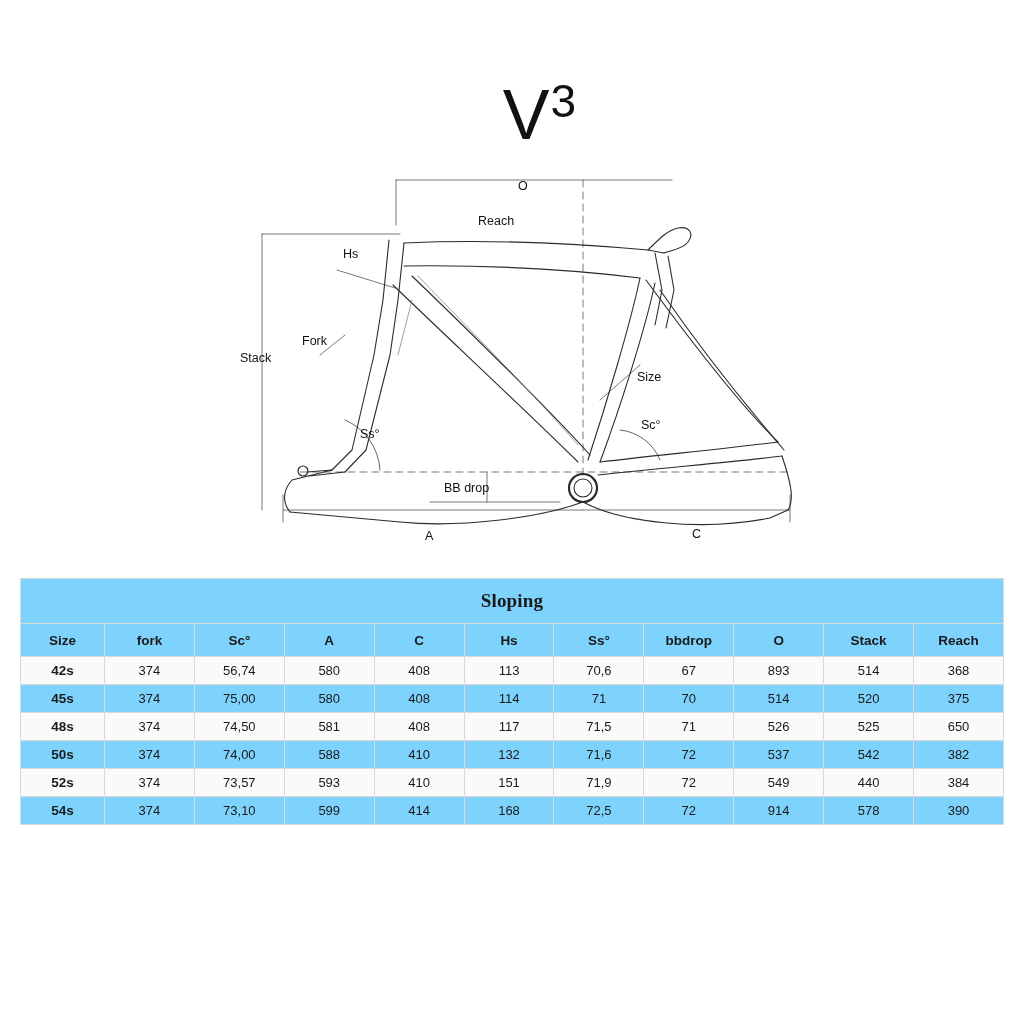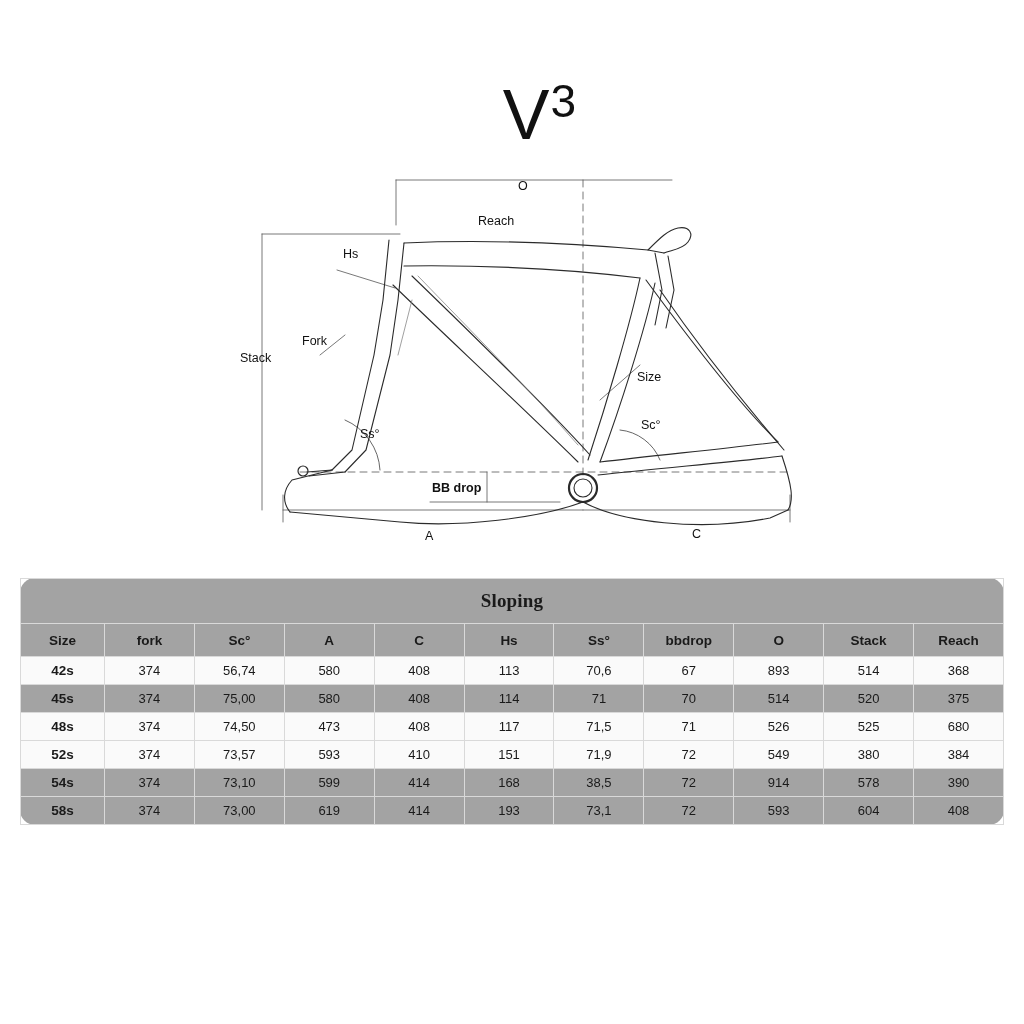--- a/index.html
+++ b/index.html
@@ -58,23 +58,22 @@
   
   .table-wrap {
     position: absolute;
     top: 578px;
     left: 20px;
     width: 984px;
   }
   table.geo-table {
     border-collapse: collapse;
     width: 984px;
-    background: #a3a3a3;
+    background: #7dd3fc;
     table-layout: fixed;
-    border-radius: 15px;
   }
   table.geo-table td, table.geo-table th {
     border: 1px solid #d9d9d9;
     text-align: center;
     font-family: "Liberation Sans", sans-serif;
     font-size: 13px;
     color: #1a1a1a;
     padding: 0;
     height: 27px;
   }
@@ -181,21 +180,21 @@
 
     
     <div class="geo-label" style="left:518px; top:29px;">O</div>
     <div class="geo-label" style="left:478px; top:64px;">Reach</div>
     <div class="geo-label" style="left:343px; top:97px;">Hs</div>
     <div class="geo-label" style="left:302px; top:184px;">Fork</div>
     <div class="geo-label" style="left:240px; top:201px;">Stack</div>
     <div class="geo-label" style="left:637px; top:220px;">Size</div>
     <div class="geo-label" style="left:360px; top:277px;">Ss°</div>
     <div class="geo-label" style="left:641px; top:268px;">Sc°</div>
-    <div class="geo-label" style="left:432px; top:331px;font-weight:bold;">BB drop</div>
+    <div class="geo-label" style="left:444px; top:331px;">BB drop</div>
     <div class="geo-label" style="left:425px; top:379px;">A</div>
     <div class="geo-label" style="left:692px; top:377px;">C</div>
   </div>
 
   <div class="table-wrap">
     <table class="geo-table">
       <colgroup>
         <col class="col-size">
         <col>
           <col>
@@ -250,65 +249,65 @@
           <td>71</td>
           <td>70</td>
           <td>514</td>
           <td>520</td>
           <td>375</td>
         </tr>
         <tr class="alt">
           <td class="size-cell">48s</td>
           <td>374</td>
           <td>74,50</td>
-          <td>473</td>
+          <td>581</td>
           <td>408</td>
           <td>117</td>
           <td>71,5</td>
           <td>71</td>
           <td>526</td>
           <td>525</td>
-          <td>680</td>
+          <td>650</td>
+        </tr>
+        <tr>
+          <td class="size-cell">50s</td>
+          <td>374</td>
+          <td>74,00</td>
+          <td>588</td>
+          <td>410</td>
+          <td>132</td>
+          <td>71,6</td>
+          <td>72</td>
+          <td>537</td>
+          <td>542</td>
+          <td>382</td>
         </tr>
         <tr class="alt">
           <td class="size-cell">52s</td>
           <td>374</td>
           <td>73,57</td>
           <td>593</td>
           <td>410</td>
           <td>151</td>
           <td>71,9</td>
           <td>72</td>
           <td>549</td>
-          <td>380</td>
+          <td>440</td>
           <td>384</td>
         </tr>
         <tr>
           <td class="size-cell">54s</td>
           <td>374</td>
           <td>73,10</td>
           <td>599</td>
           <td>414</td>
           <td>168</td>
-          <td>38,5</td>
+          <td>72,5</td>
           <td>72</td>
           <td>914</td>
           <td>578</td>
           <td>390</td>
         </tr>
-        <tr>
-          <td class="size-cell">58s</td>
-          <td>374</td>
-          <td>73,00</td>
-          <td>619</td>
-          <td>414</td>
-          <td>193</td>
-          <td>73,1</td>
-          <td>72</td>
-          <td>593</td>
-          <td>604</td>
-          <td>408</td>
-        </tr>
       </tbody>
     </table>
   </div>
 
 </div>
 
 </body></html>

